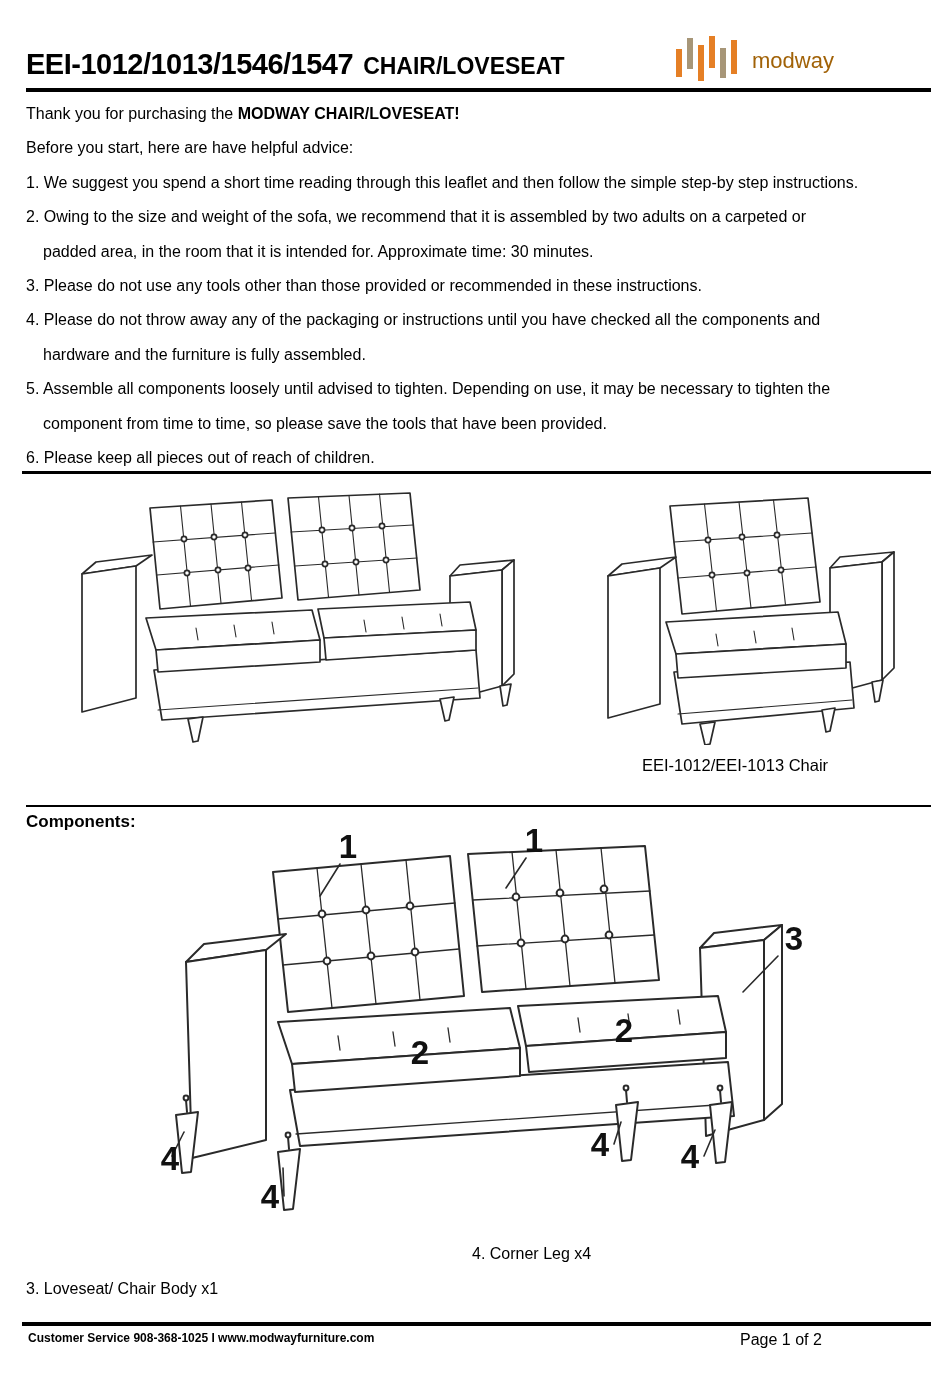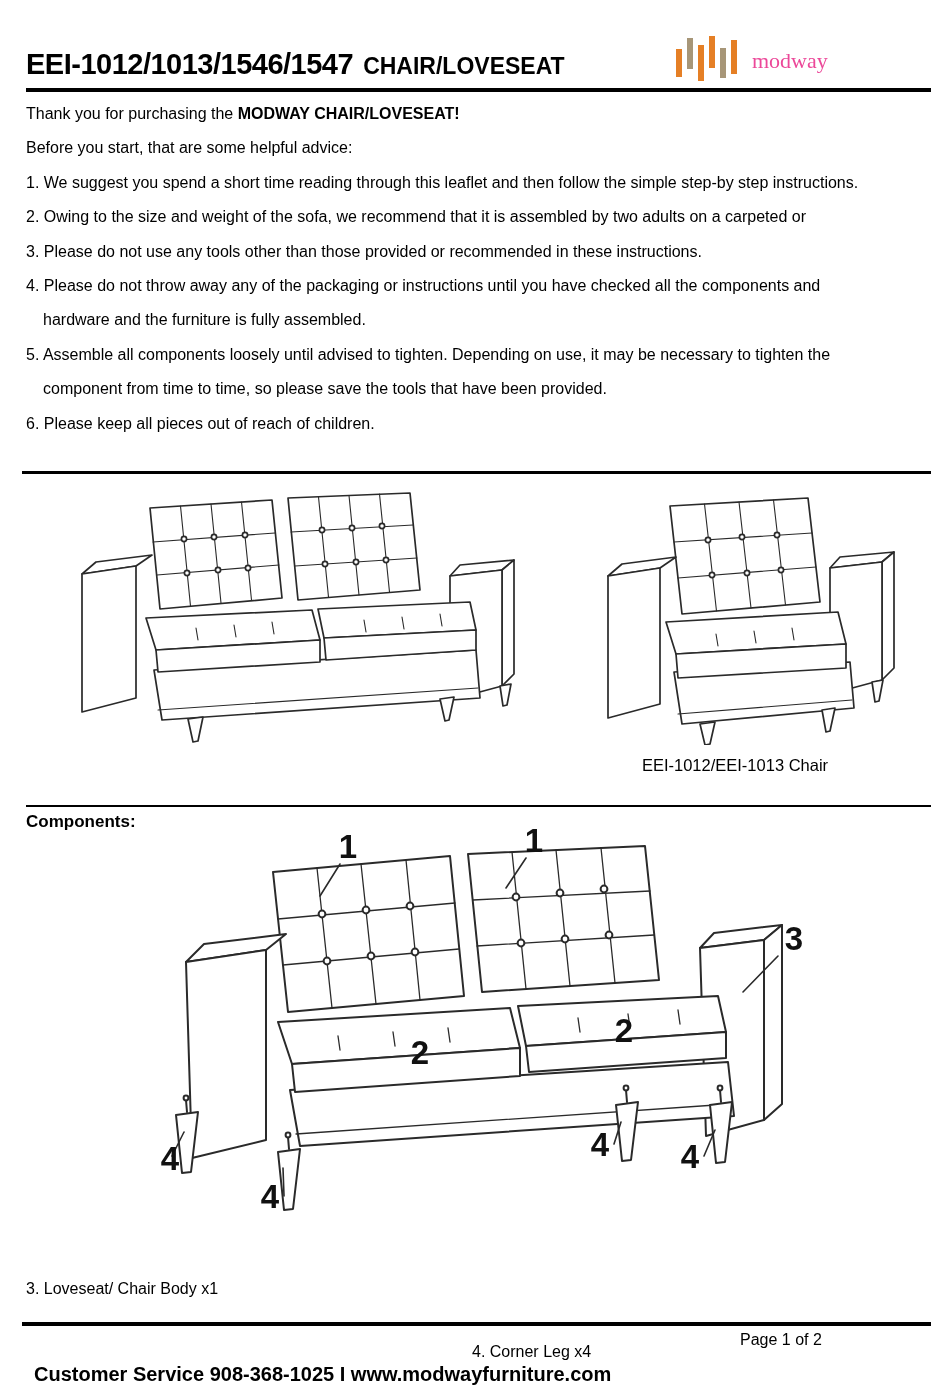--- a/index.html
+++ b/index.html
@@ -9,36 +9,36 @@
 
   
   .header-row{position:absolute;left:26px;top:48px;display:flex;align-items:baseline;}
   .title-model{font-size:29px;font-weight:bold;letter-spacing:-0.5px;}
   .title-product{font-size:23px;font-weight:bold;margin-left:10px;}
   .logo{position:absolute;left:676px;top:36px;display:flex;align-items:flex-start;}
   .logo-bars{display:flex;align-items:flex-start;height:52px;}
   .logo-bars span{display:block;width:6px;margin-right:5px;}
   .bar-o{background:#e57f25;}
   .bar-t{background:#a79678;}
-  .logo-text{font-family:Liberation Serif, serif;font-size:22px;color:#ec4899;margin-left:10px;margin-top:12px;}
+  .logo-text{font-family:Liberation Sans, sans-serif;font-size:22px;color:#a16207;margin-left:10px;margin-top:12px;}
 
   
   .bodytext{position:absolute;left:26px;top:97px;width:910px;}
   .tline{line-height:34.4px;font-size:16px;white-space:pre;}
   .tline b{font-weight:bold;}
   .cont{padding-left:17px;}
 
   
   .fig{position:absolute;}
   .caption{position:absolute;font-size:16.5px;text-align:center;}
 
   .comp-heading{position:absolute;left:26px;top:812px;font-size:17px;font-weight:bold;}
   .comp-item{position:absolute;font-size:16px;white-space:pre;}
 
-  .footer-left{position:absolute;left:34px;top:1331px;font-size:20px;font-weight:bold;margin-top:32px;}
+  .footer-left{position:absolute;left:28px;top:1331px;font-size:12px;font-weight:bold;}
   .footer-page{position:absolute;left:740px;top:1331px;font-size:16px;}
 
   svg{display:block;}
 </style>
 </head>
 <body>
 
 <div class="page">
 
   <div class="header-row">
@@ -55,23 +55,24 @@
       <span class="bar-t" style="margin-top:12px;height:30px"></span>
       <span class="bar-o" style="margin-top:4px;height:34px"></span>
     </div>
     <span class="logo-text">modway</span>
   </div>
 
   <div class="rule" style="left:26px;top:88px;width:905px;height:4px;"></div>
 
   <div class="bodytext">
     <div class="tline"><span>Thank you for purchasing the </span><b>MODWAY CHAIR/LOVESEAT!</b></div>
-    <div class="tline">Before you start, that are some helpful advice:</div>
+    <div class="tline">Before you start, here are have helpful advice:</div>
     <div class="tline">1. We suggest you spend a short time reading through this leaflet and then follow the simple step-by step instructions.</div>
     <div class="tline">2. Owing to the size and weight of the sofa, we recommend that it is assembled by two adults on a carpeted or</div>
+    <div class="tline cont">padded area, in the room that it is intended for. Approximate time: 30 minutes.</div>
     <div class="tline">3. Please do not use any tools other than those provided or recommended in these instructions.</div>
     <div class="tline">4. Please do not throw away any of the packaging or instructions until you have checked all the components and</div>
     <div class="tline cont">hardware and the furniture is fully assembled.</div>
     <div class="tline">5. Assemble all components loosely until advised to tighten. Depending on use, it may be necessary to tighten the</div>
     <div class="tline cont">component from time to time, so please save the tools that have been provided.</div>
     <div class="tline">6. Please keep all pieces out of reach of children.</div>
   </div>
 
   <div class="rule" style="left:22px;top:471px;width:909px;height:3px;"></div>
 
@@ -245,19 +246,19 @@
         <text x="636" y="130">3</text>
         <text x="12" y="350">4</text>
         <text x="112" y="388">4</text>
         <text x="442" y="336">4</text>
         <text x="532" y="348">4</text>
       </g>
     </svg>
   </div>
 
   <div class="comp-item" style="left:26px;top:1280px;text-align:right;">3. Loveseat/ Chair Body x1</div>
-  <div class="comp-item" style="left:472px;top:1343px;">4. Corner Leg x4</div>
+  <div class="comp-item" style="left:472px;top:1245px;">4. Corner Leg x4</div>
 
   <div class="rule" style="left:22px;top:1322px;width:909px;height:4px;"></div>
   <div class="footer-left">Customer Service 908-368-1025 I www.modwayfurniture.com</div>
   <div class="footer-page">Page  1 of  2</div>
 
 </div>
 
 </body></html>

